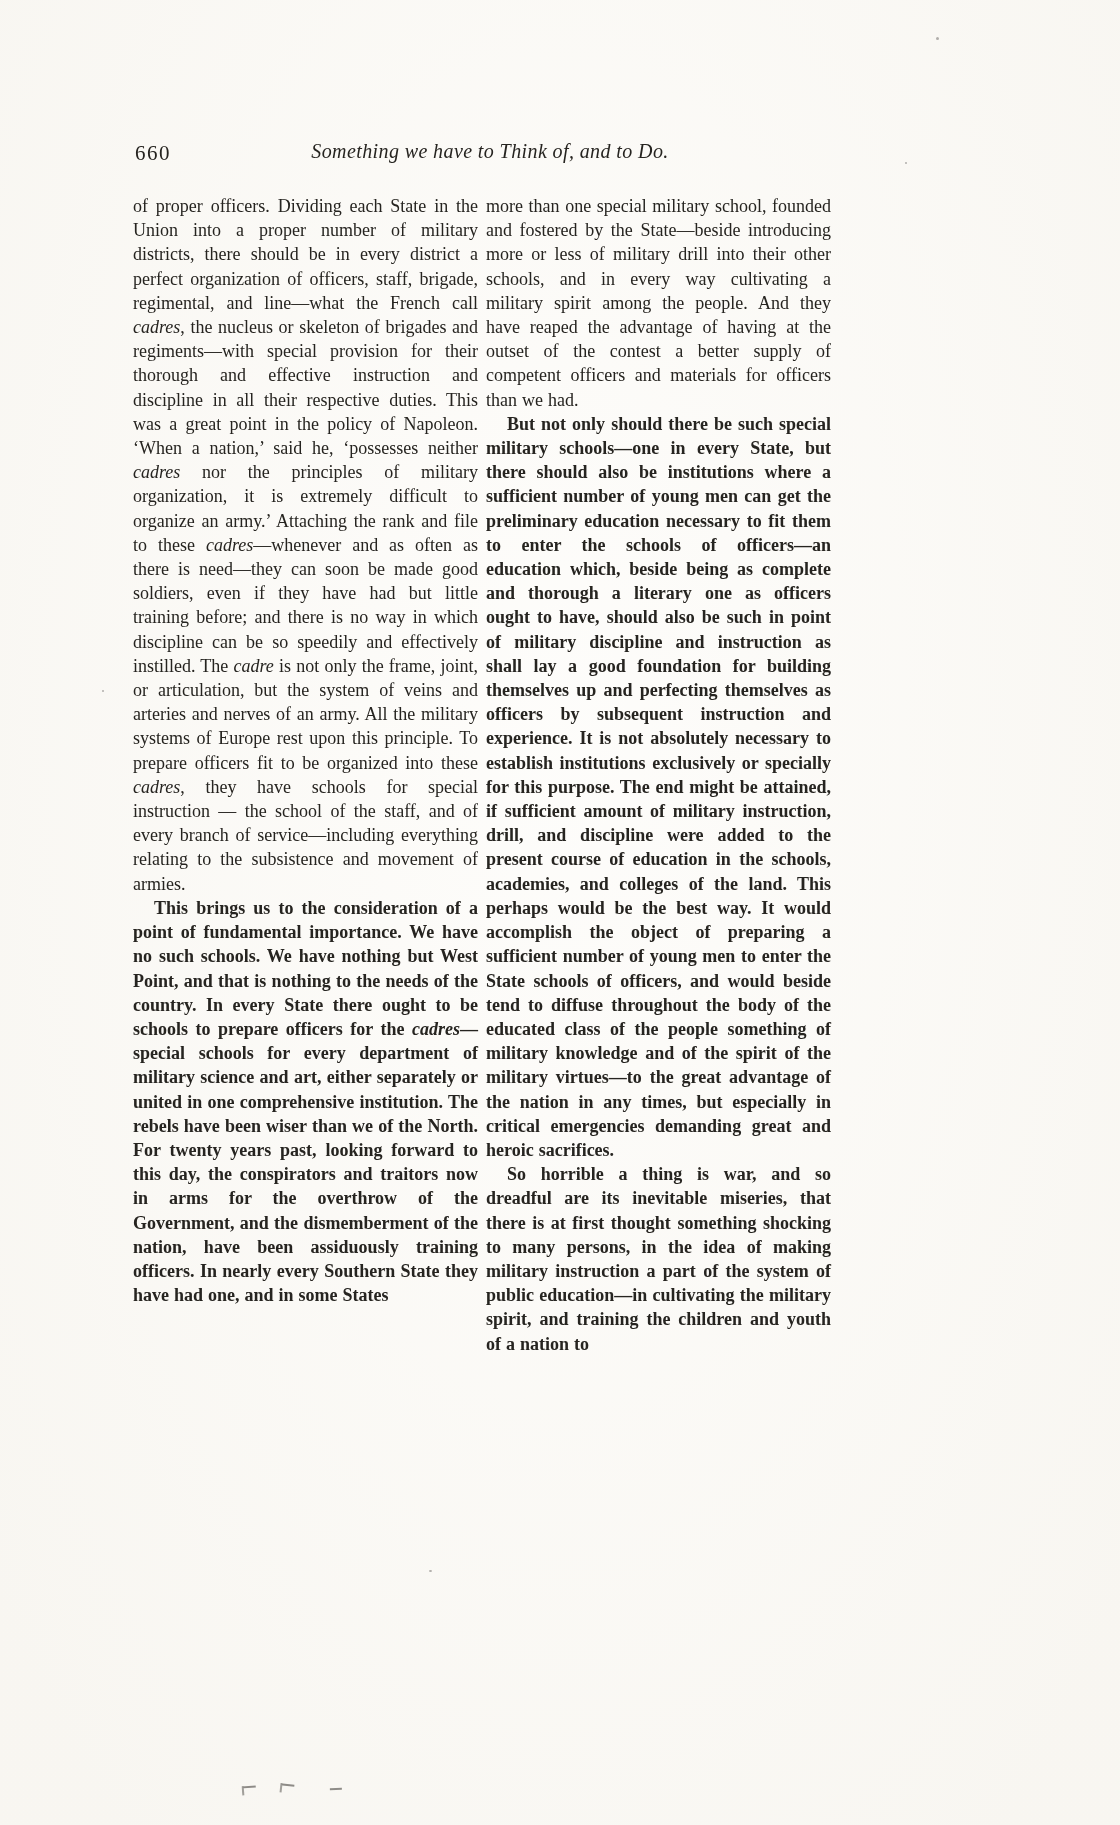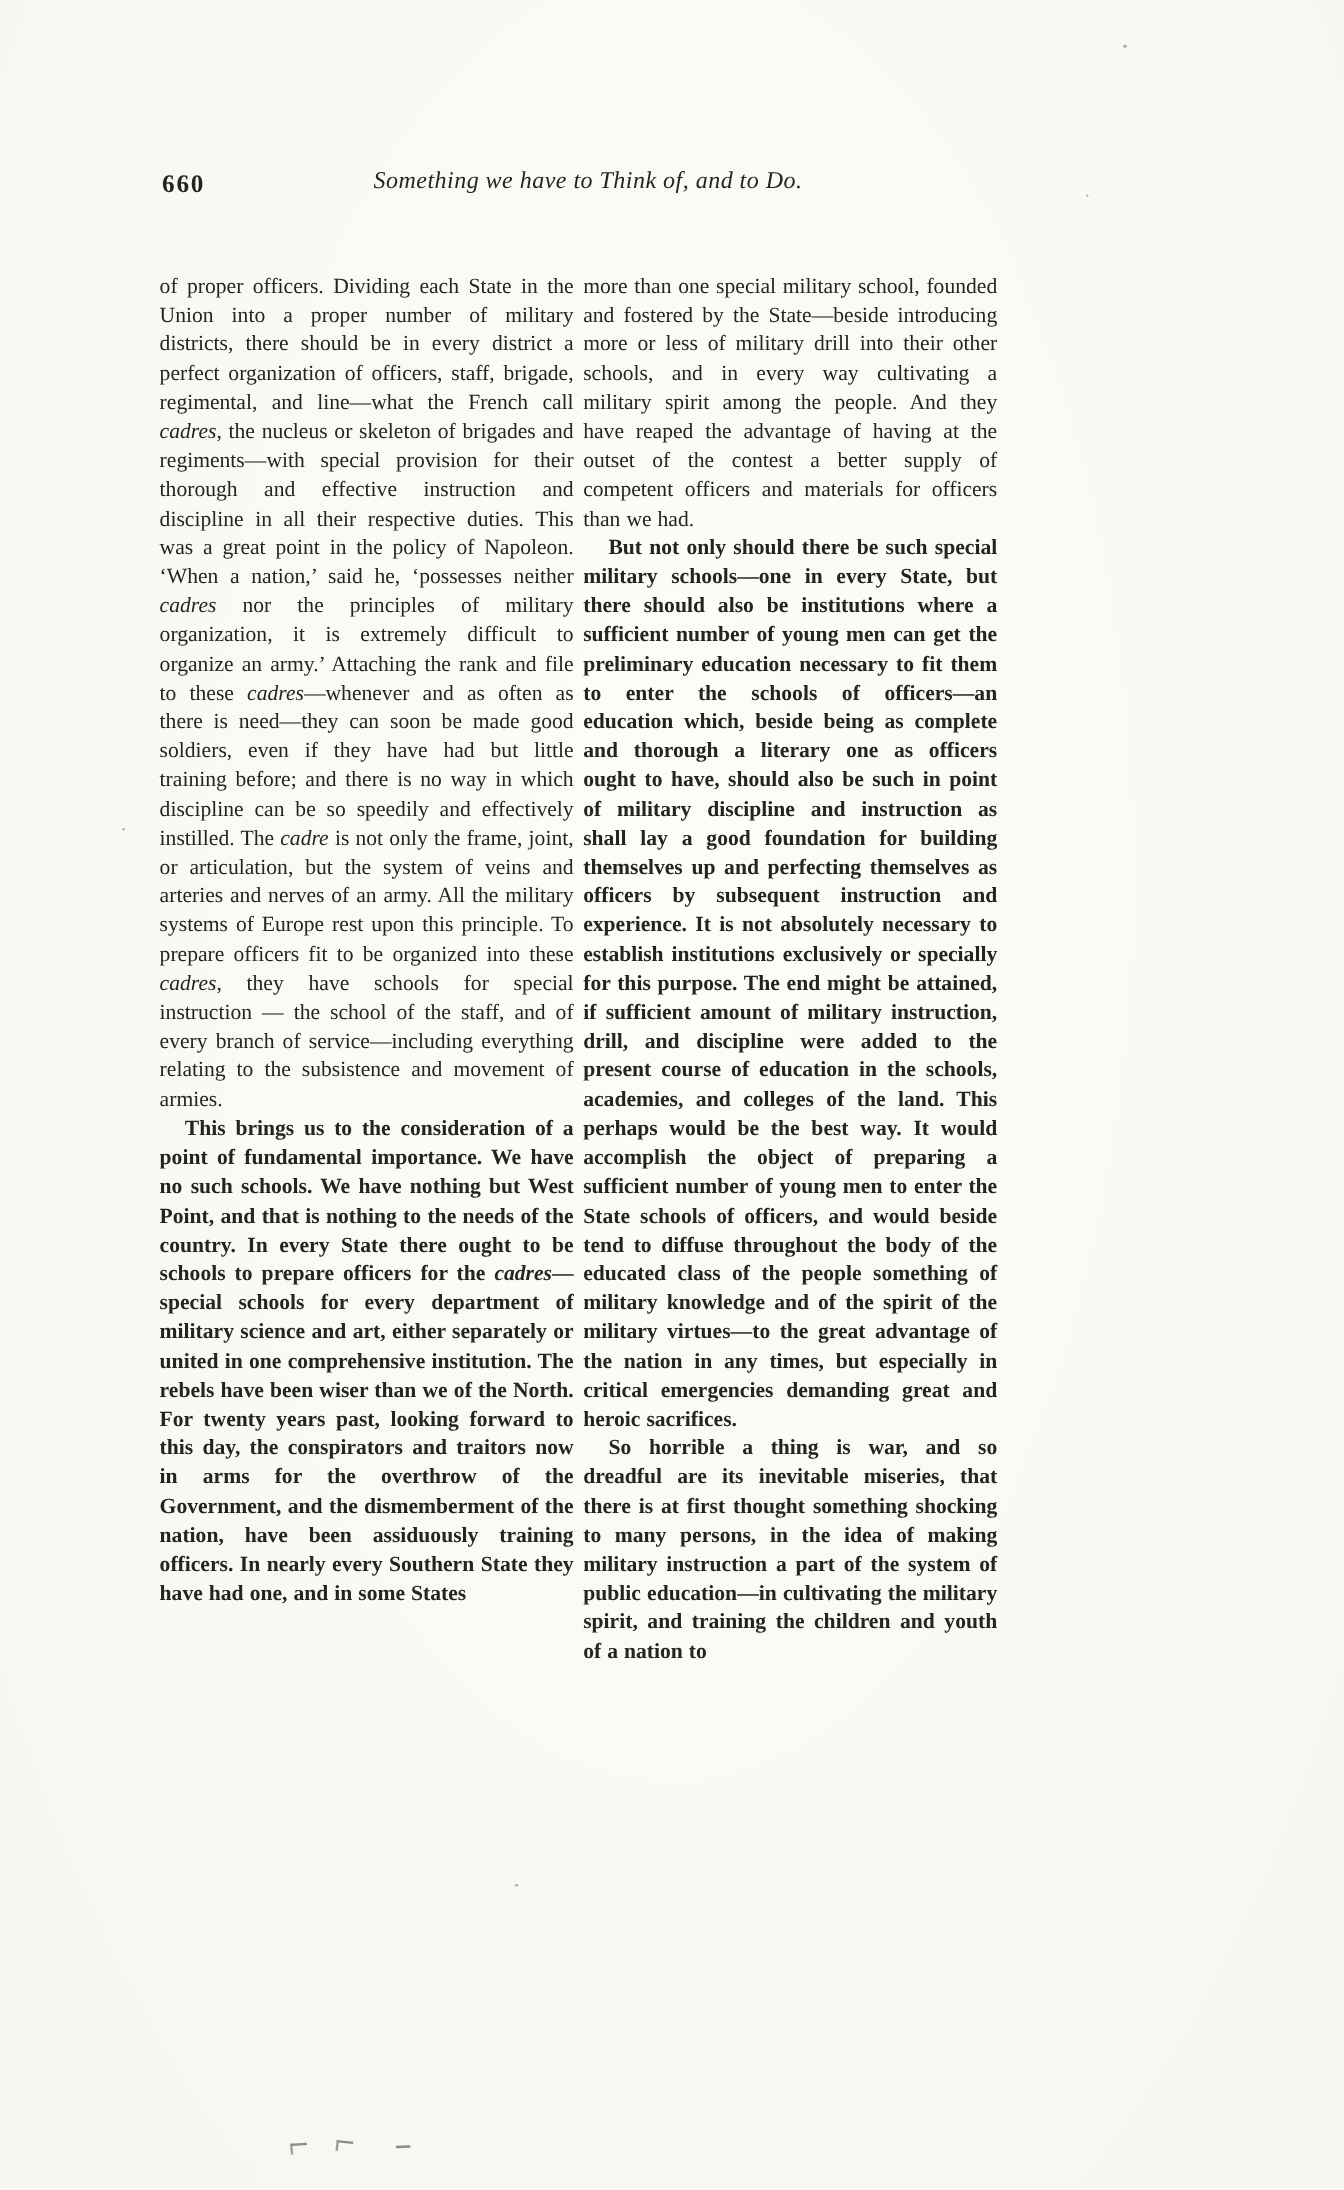--- a/index.html
+++ b/index.html
@@ -29,34 +29,32 @@
   .page-header {
     position: relative;
     height: 54px;
   }
   .page-number {
     position: absolute;
     left: 2px;
     top: 1px;
     font-size: 21px;
     letter-spacing: 1.5px;
-    font-weight: bold;
   }
   .running-title {
     display: block;
     text-align: center;
     font-style: italic;
     font-size: 20px;
     letter-spacing: 0.4px;
     white-space: nowrap;
   }
   .columns {
     display: flex;
     gap: 8px;
-    margin-top: 32px;
   }
   .column {
     width: 345px;
     font-size: 18px;
     line-height: 24.2px;
     text-align: justify;
     word-spacing: 0.5px;
   }
   .para { margin: 0; }
   .para.indent { text-indent: 21px; font-weight: bold; }

